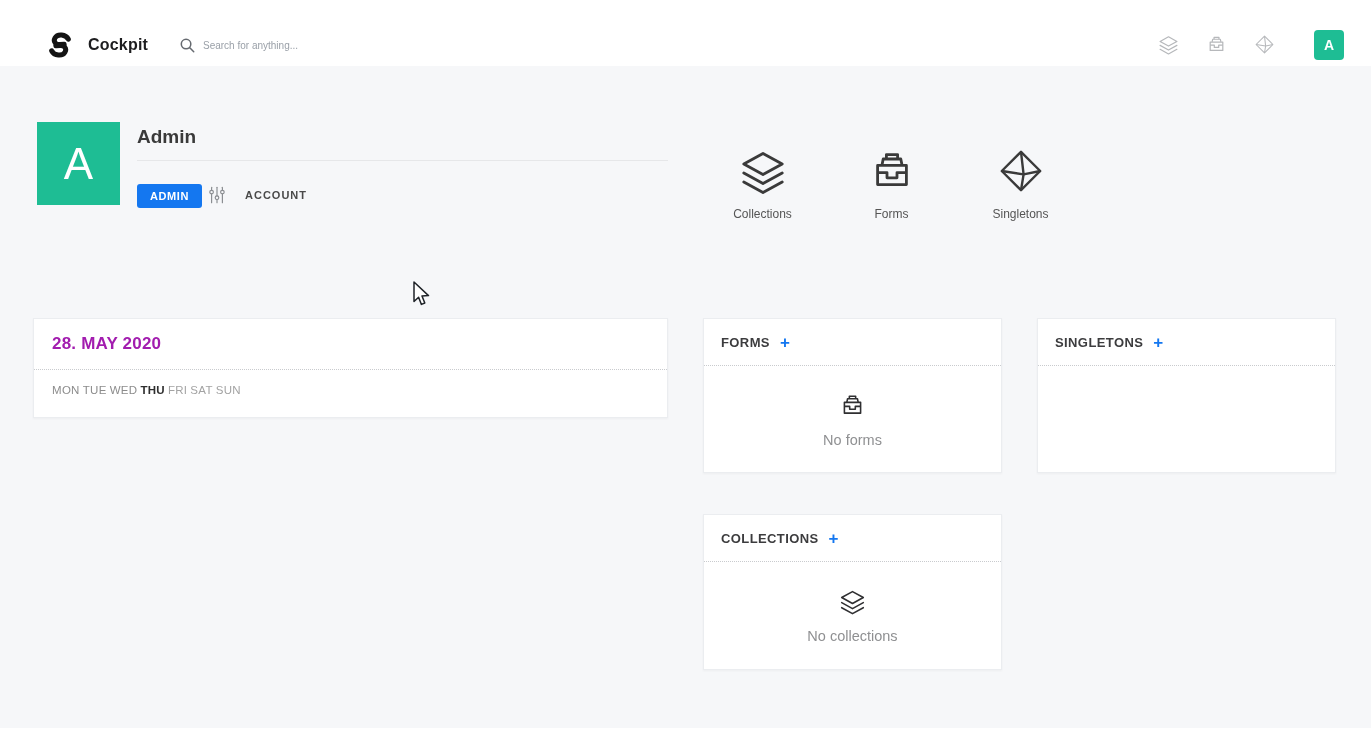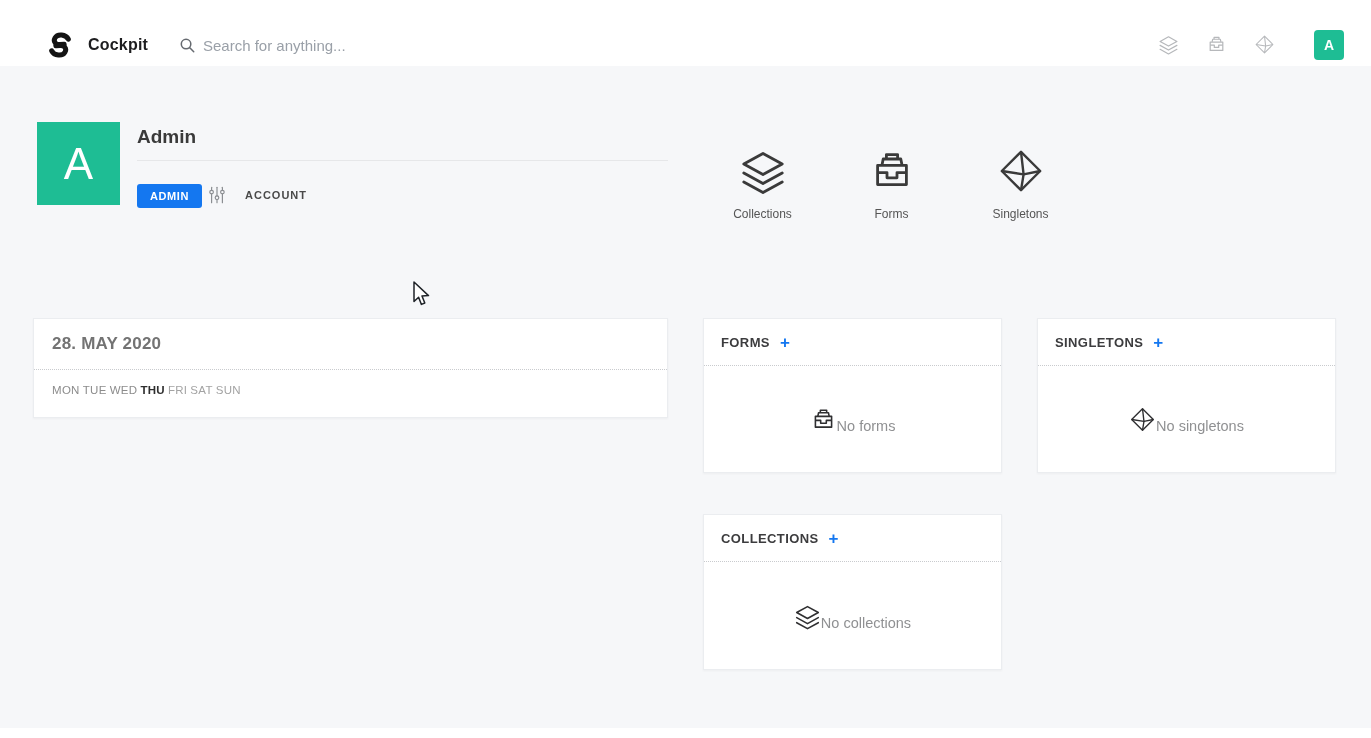--- a/index.html
+++ b/index.html
@@ -20,21 +20,21 @@
   .brand-logo { position:absolute; left:37px; top:18px; width:30px; height:30px; }
   .brand-name {
     position:absolute; left:80px; top:24px;
     font-size:16px; font-weight:700; color:#1d1d1f; letter-spacing:.2px;
   }
   .search-box { position:absolute; left:171px; top:13px; height:40px; display:flex; align-items:center; }
   .search-icon { width:17px; height:17px; color:#666a70; flex:0 0 auto; }
   .search-input {
     border:none; outline:none; background:transparent;
     font-family:"Liberation Sans",sans-serif;
-    font-size:15px; color:#7f1d1d; margin-left:7px; width:300px;
+    font-size:10px; color:#7f1d1d; margin-left:7px; width:300px;
   }
   .search-input::placeholder { color:#9aa0a8; opacity:1; }
   .topbar-icons { position:absolute; left:1150px; top:22px; display:flex; gap:27px; align-items:center; }
   .topbar-icons .tb-ic { width:21px; height:21px; color:#b6b8bb; cursor:pointer; }
   .topbar-avatar {
     position:absolute; left:1306px; top:18px; width:30px; height:30px;
     border-radius:4px; display:flex; align-items:center; justify-content:center;
     color:#fff; font-size:14px; font-weight:700; cursor:pointer;
   }
 
@@ -76,32 +76,32 @@
     border:1px solid #ebedf0;
     box-shadow:0 1px 2px rgba(0,0,0,.04);
   }
   .card-header {
     height:47px; display:flex; align-items:center; padding:0 17px;
     border-bottom:1px dotted #c9cbce;
   }
   .card-title { font-size:13px; font-weight:700; color:#3c3c3e; letter-spacing:.4px; }
   .card-add { margin-left:10px; font-size:17px; font-weight:700; color:#1477f0; line-height:1; cursor:pointer; text-decoration:none; }
   .card-body {
-    display:flex; flex-direction:row; align-items:center; justify-content:center;
+    display:flex; flex-direction:column; align-items:center; justify-content:center;
   }
   .card-body .cb-ic { width:27px; height:27px; color:#2f2f31; }
   .card-empty { margin-top:13px; font-size:14.5px; color:#8f9092; }
 
   
   .date-card { left:33px; top:252px; width:635px; height:100px; }
   .date-card .date-header {
     height:51px; display:flex; align-items:center; padding:0 18px;
     border-bottom:1px dotted #c9cbce;
   }
-  .date-title { font-size:17px; font-weight:700; color:#737373; letter-spacing:.2px; }
+  .date-title { font-size:17px; font-weight:700; color:#a21caf; letter-spacing:.2px; }
   .days-row { display:flex; gap:3px; padding:14px 18px 0 18px; }
   .day { font-size:11.5px; color:#8c8c8c; letter-spacing:.3px; }
   .day.future { color:#a3a3a3; }
   .day.today { color:#2f2f2f; font-weight:700;text-align:right; }
 
   .forms-card      { left:703px;  top:252px; width:299px; height:155px; }
   .singletons-card { left:1037px; top:252px; width:299px; height:155px; }
   .collections-card{ left:703px;  top:448px; width:299px; height:156px; }
   .forms-card .card-body, .singletons-card .card-body { height:107px; }
   .collections-card .card-body { height:108px; }
@@ -250,26 +250,20 @@
         </svg>
       <span class="card-empty">No forms</span>
     </div>
   </section>
 
   <section class="card singletons-card">
     <div class="card-header">
       <span class="card-title">SINGLETONS</span>
       <a class="card-add">+</a>
     </div>
-    <div class="card-body">
-      <svg class="cb-ic">
-          <use href="#i-gem"></use>
-        </svg>
-      <span class="card-empty">No singletons</span>
-    </div>
   </section>
 
   <section class="card collections-card">
     <div class="card-header">
       <span class="card-title">COLLECTIONS</span>
       <a class="card-add">+</a>
     </div>
     <div class="card-body">
       <svg class="cb-ic">
           <use href="#i-layers"></use>

